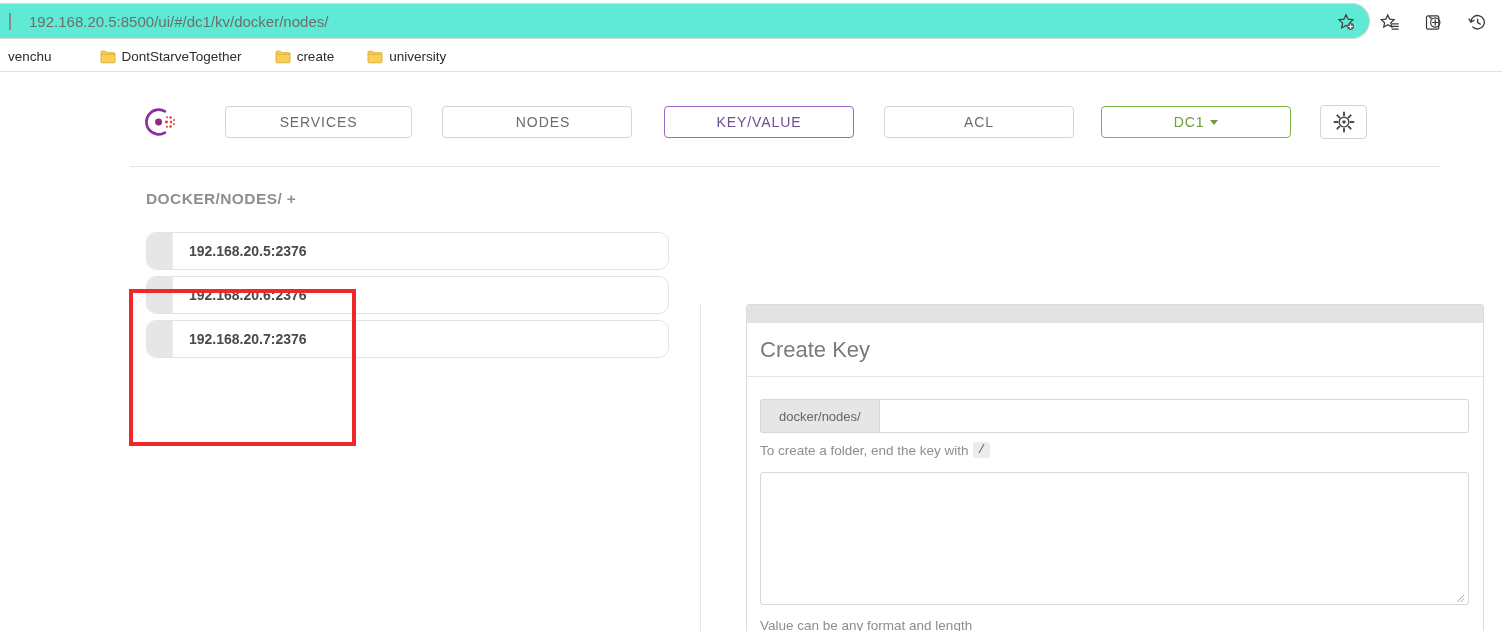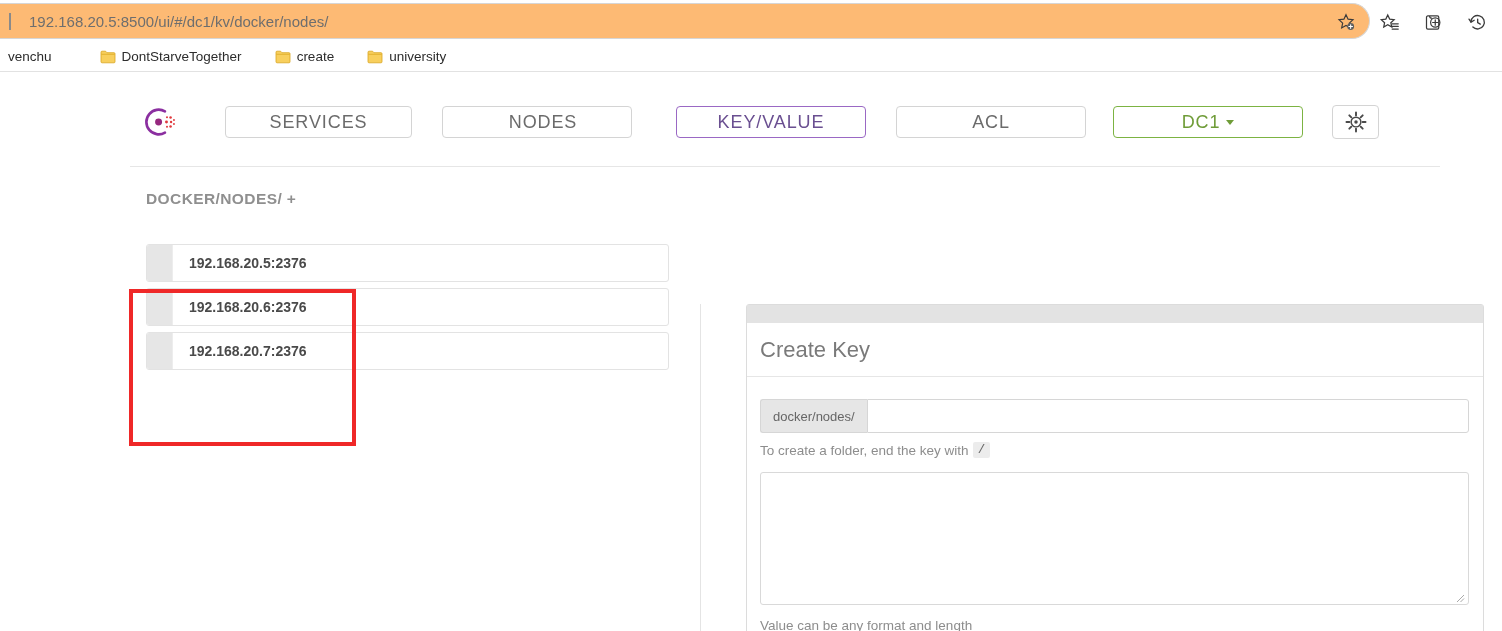--- a/index.html
+++ b/index.html
@@ -13,21 +13,21 @@
   
   .browser-chrome { position: absolute; top: 0; left: 0; width: 1502px; height: 72px; }
 
   .urlbar-row {
     position: absolute; top: 0; left: 0; width: 1502px; height: 42px;
     background: #ffffff;
     display: flex; align-items: center;
   }
   .urlbar {
     position: absolute; left: 0; top: 3px; width: 1370px; height: 36px;
-    background: #fdba74;
+    background: #5eead4;
     border: 1px solid #d6d6d6; border-left: none;
     border-radius: 0 18px 18px 0;
     display: flex; align-items: center;
   }
   .url-caret {
     width: 2px; height: 17px; background: #8a8a8a; margin-left: 9px; flex: 0 0 auto;
   }
   .url-text {
     margin-left: 18px; font-size: 15px; color: #6e6e6e; white-space: nowrap;
     font-family: "Liberation Sans", sans-serif;
@@ -66,52 +66,52 @@
   
   .page { position: absolute; top: 72px; left: 0; width: 1502px; height: 559px; background: #ffffff; }
 
   .navbar {
     position: absolute; top: 18px; left: 130px; width: 1310px; height: 64px;
     display: flex; align-items: center;
   }
   .logo-wrap { width: 58px; display:flex; align-items:center; justify-content:center; }
   .nav-btn {
     height: 32px; border: 1px solid #d4d4d4; border-radius: 4px; background: #fff;
-    font-size: 18px; letter-spacing: .9px; color: #6b6b6b;
+    font-size: 14px; letter-spacing: .9px; color: #6b6b6b;
     display: flex; align-items: center; justify-content: center;
     font-family: "Liberation Sans", sans-serif;
   }
   .nav-btn.services { width: 187px; margin-left: 37px; }
   .nav-btn.nodes    { width: 190px; margin-left: 30px; padding-left: 12px; }
-  .nav-btn.kv       { width: 190px; margin-left: 44px; border-color: #9a68c4; color: #6a4f91; }
+  .nav-btn.kv       { width: 190px; margin-left: 32px; border-color: #9a68c4; color: #6a4f91; }
   .nav-btn.acl      { width: 190px; margin-left: 30px; justify-content: center; }
   .nav-btn.dc       { width: 190px; margin-left: 27px; border-color: #7cb342; color: #6f9c38; }
   .caret {
     display: inline-block; margin-left: 6px;
     border-left: 4px solid transparent; border-right: 4px solid transparent;
     border-top: 5px solid #6f9c38;
   }
   .gear-btn {
     width: 47px; height: 34px; margin-left: 29px;
     border: 1px solid #d4d4d4; border-radius: 4px; background: #fff;
     display: flex; align-items: center; justify-content: center;
   }
 
   .nav-sep { position: absolute; top: 94px; left: 130px; width: 1310px; height: 1px; background: #e6e6e6; }
 
   
   .kv-col { position: absolute; top: 118px; left: 146px; width: 523px; }
   .breadcrumb {
     font-size: 15.5px; font-weight: bold; color: #8f8f8f; letter-spacing: .4px;
-    margin-bottom: 36px; white-space: nowrap;
+    margin-bottom: 24px; white-space: nowrap;
   }
   .kv-list { display: flex; flex-direction: column; gap: 6px; }
   .kv-item {
     height: 38px; display: flex; align-items: stretch;
-    border: 1px solid #e3e3e3; border-radius: 3px; background: #fff;
+    border: 1px solid #e3e3e3; border-radius: 10px; background: #fff;
     overflow: hidden;
   }
   .kv-handle { width: 25px; background: #e6e6e6; flex: 0 0 auto; }
   .kv-label {
     flex: 1; display: flex; align-items: center; padding-left: 16px;
     font-size: 14px; font-weight: bold; color: #4a4a4a;
     border-left: 1px solid #ededed;
   }
 
   .red-box {
@@ -129,21 +129,21 @@
   .panel-strip { height: 18px; background: #e3e3e3; }
   .panel-head {
     height: 54px; display: flex; align-items: center; padding-left: 13px;
     border-bottom: 1px solid #e6e6e6;
   }
   .panel-title { font-size: 22px; color: #7a7a7a; font-weight: normal; }
   .panel-body { padding: 22px 14px 0 13px; }
 
   .input-group { display: flex; height: 34px; }
   .ig-addon {
-    padding: 0 12px; display: flex; align-items: center;
+    padding: 0 18px; display: flex; align-items: center;
     background: #e6e6e6; border: 1px solid #d6d6d6; border-right: none;
     border-radius: 3px 0 0 3px; font-size: 13px; color: #666;
     white-space: nowrap;
   }
   .ig-input {
     flex: 1; border: 1px solid #d6d6d6; border-radius: 0 3px 3px 0;
     background: #fff; font-size: 13px; padding: 0 10px; color: #444;
     font-family: "Liberation Sans", sans-serif; outline: none;
   }
   .hint { font-size: 13.5px; color: #8d8d8d; margin-top: 9px; display: flex; align-items: center; gap: 4px; }

